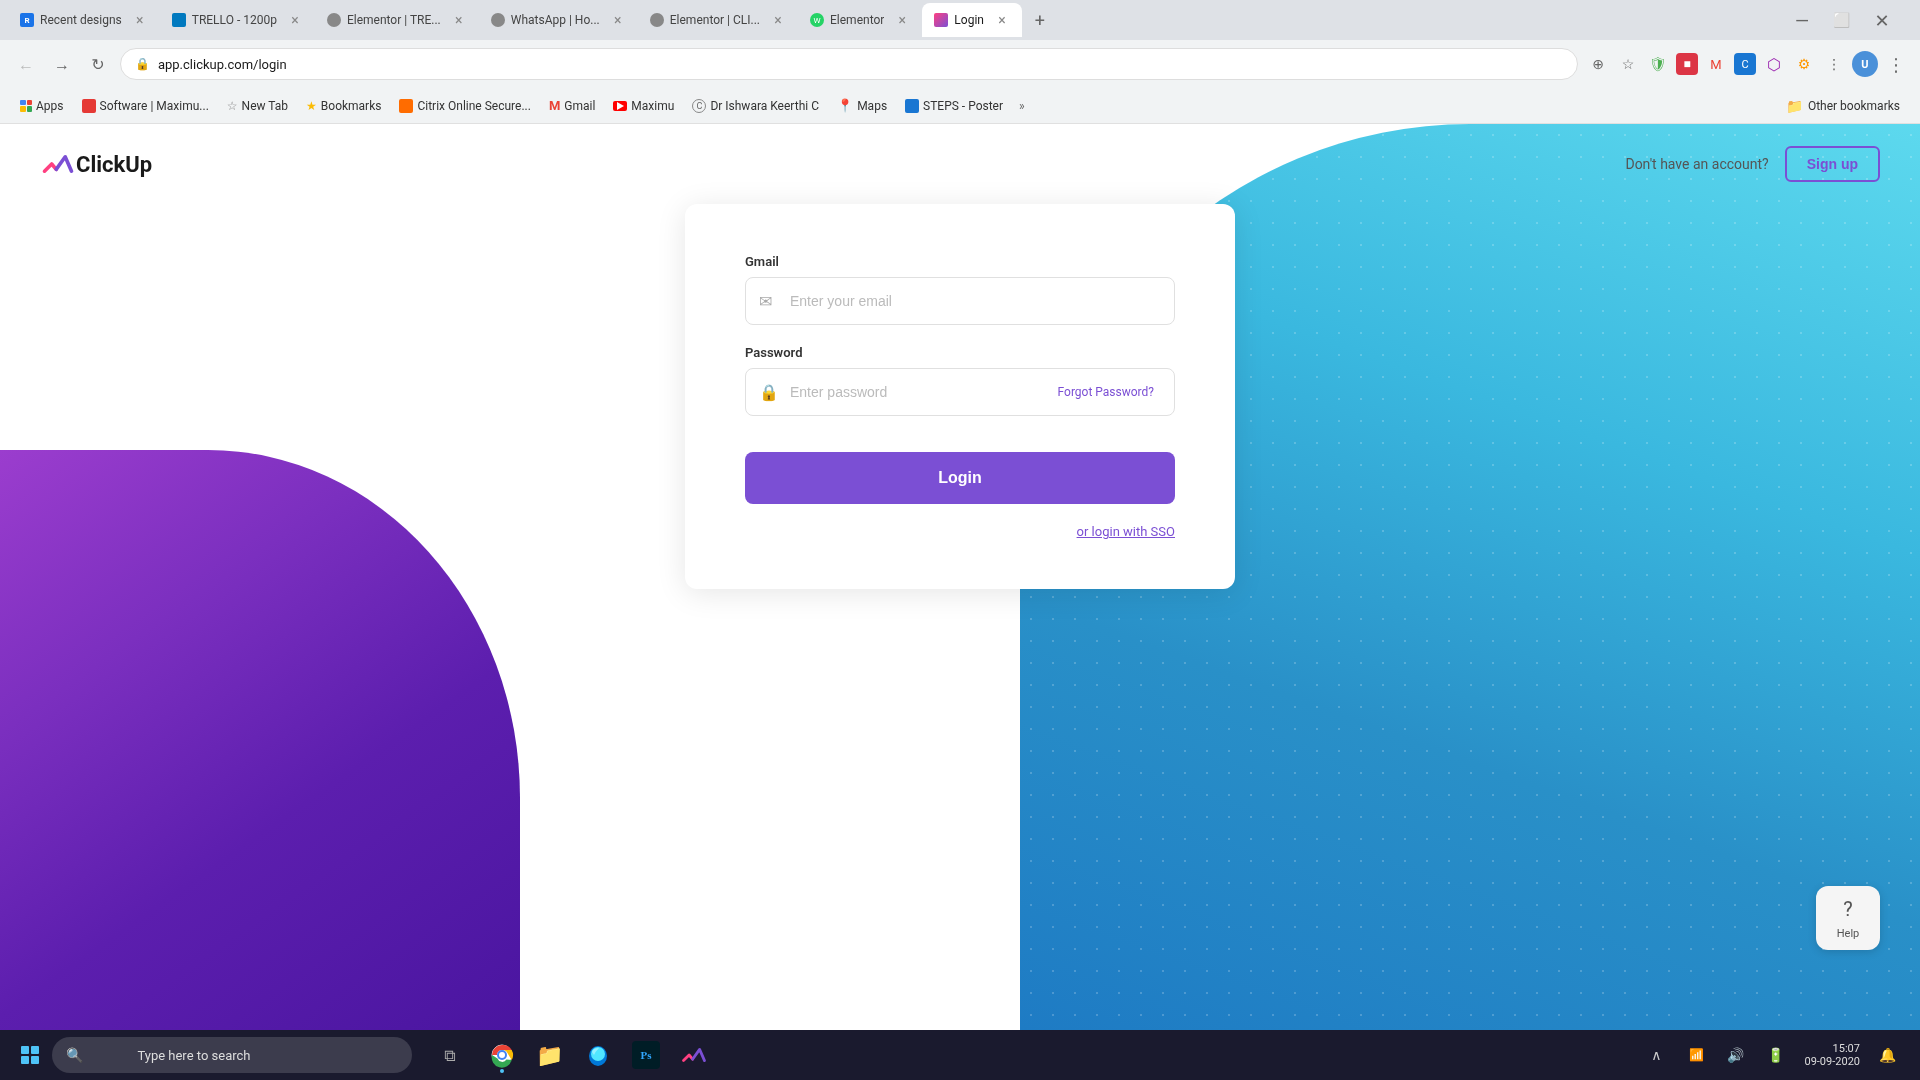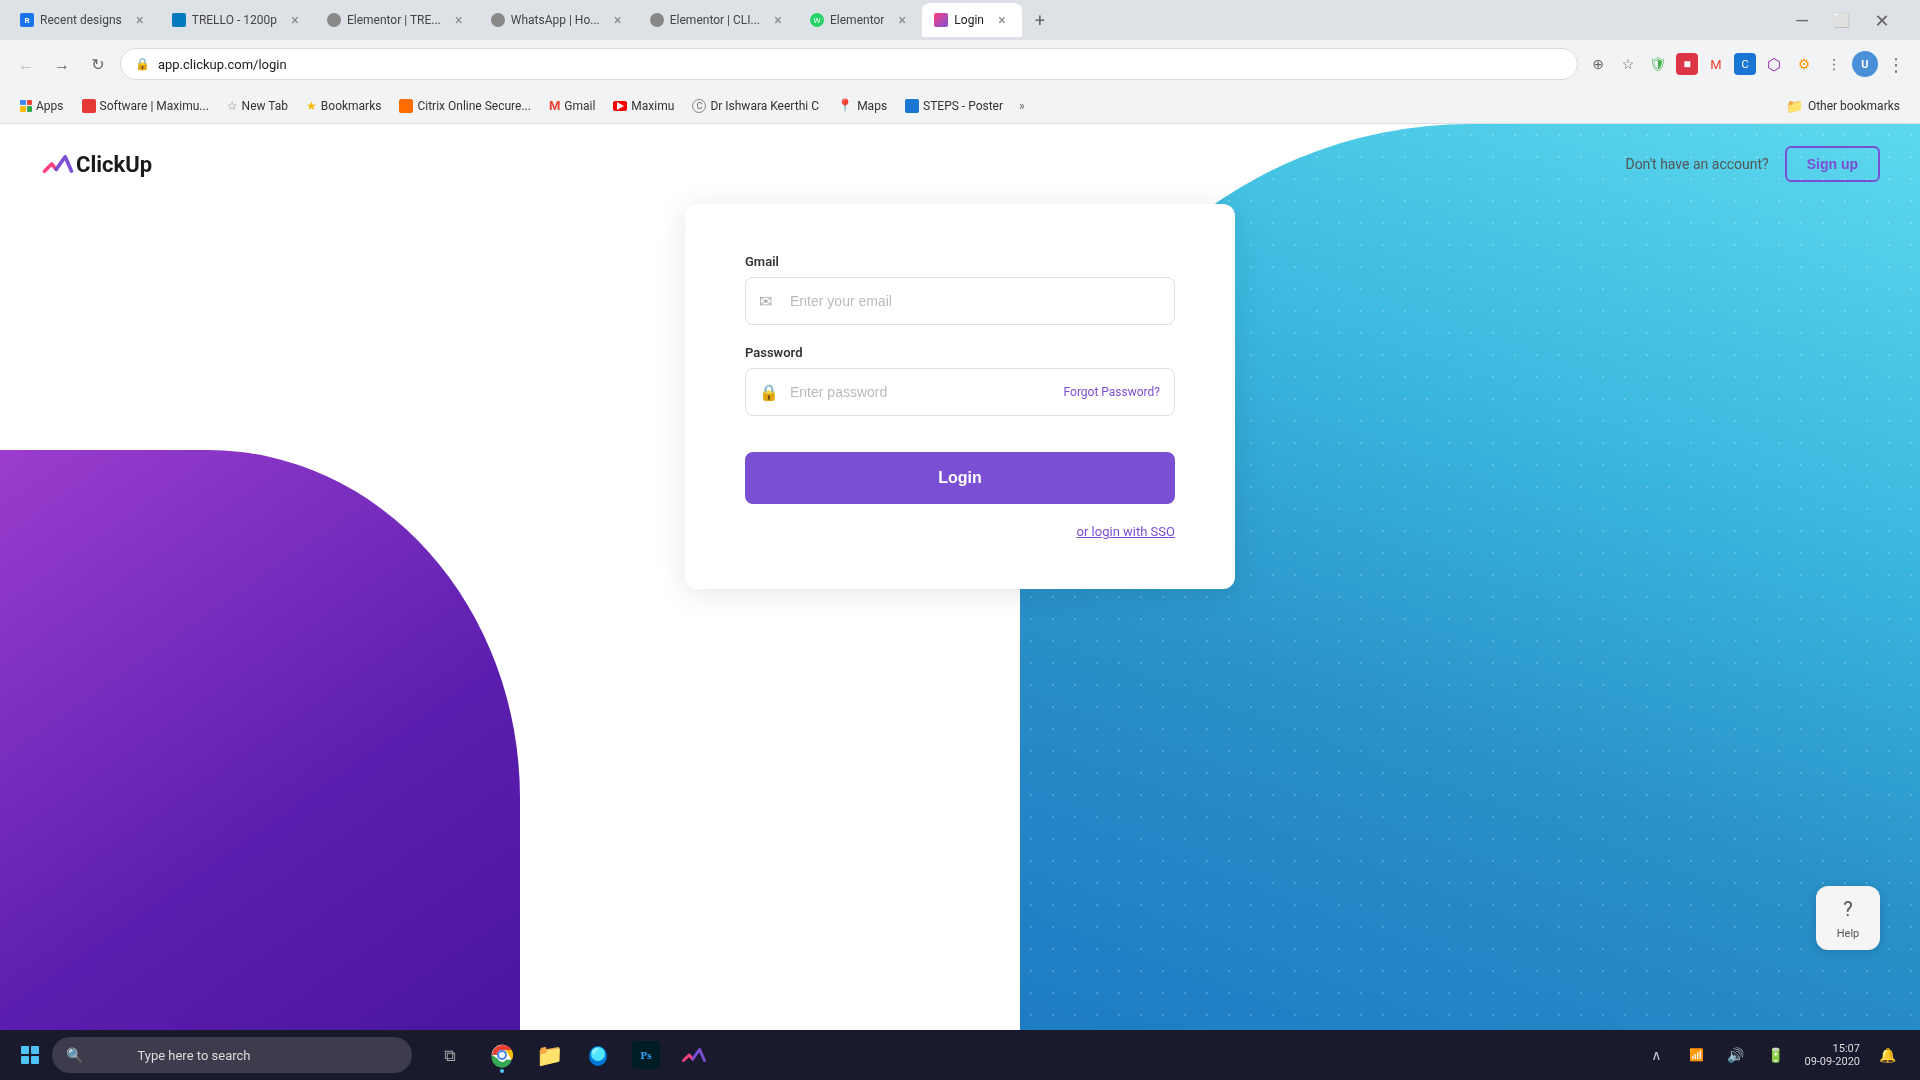--- a/index.html
+++ b/index.html
@@ -45,21 +45,21 @@
     
     .login-card-wrapper { position: absolute; top: 80px; left: 50%; transform: translateX(-50%); width: 550px; z-index: 20; }
     .login-card { background: #fff; border-radius: 12px; padding: 50px 60px 50px; box-shadow: 0 4px 30px rgba(0,0,0,0.1); }
     .welcome-title { font-size: 32px; font-weight: 800; color: #1a1a1a; text-align: center; margin-bottom: 36px; }
     .form-group { margin-bottom: 20px; }
     .form-label { display: block; font-size: 13px; font-weight: 600; color: #333; margin-bottom: 8px; }
     .input-wrapper { position: relative; display: flex; align-items: center; }
     .input-icon { position: absolute; left: 14px; color: #aaa; font-size: 16px; }
     .form-input { width: 100%; height: 48px; border: 1.5px solid #e0e0e0; border-radius: 8px; padding: 0 16px 0 44px; font-size: 14px; color: #333; outline: none; background: #fff; }
     .form-input::placeholder { color: #bbb; }
-    .forgot-link { position: absolute; right: 15px; font-size: 12px; color: #7b4fd4; cursor: pointer; text-decoration: none; }
+    .forgot-link { position: absolute; right: 21px; font-size: 12px; color: #7b4fd4; cursor: pointer; text-decoration: none; }
     .login-btn { width: 100%; height: 52px; background: #7b4fd4; border: none; border-radius: 8px; color: #fff; font-size: 16px; font-weight: 700; cursor: pointer; margin-top: 16px; }
     .sso-link { display: block; text-align: right; margin-top: 20px; font-size: 13px; color: #7b4fd4; cursor: pointer; text-decoration: underline; }
 
     
     .tagline { position: absolute; bottom: 40px; left: 0; right: 0; text-align: center; font-size: 13px; font-weight: 700; letter-spacing: 2px; color: #999; z-index: 5; }
 
     
     .help-btn { position: absolute; right: 40px; bottom: 80px; width: 64px; height: 64px; background: #f5f5f5; border-radius: 12px; display: flex; flex-direction: column; align-items: center; justify-content: center; cursor: pointer; box-shadow: 0 2px 8px rgba(0,0,0,0.15); z-index: 30; }
     .help-icon { font-size: 20px; color: #555; }
     .help-text { font-size: 11px; color: #555; margin-top: 6px; }

